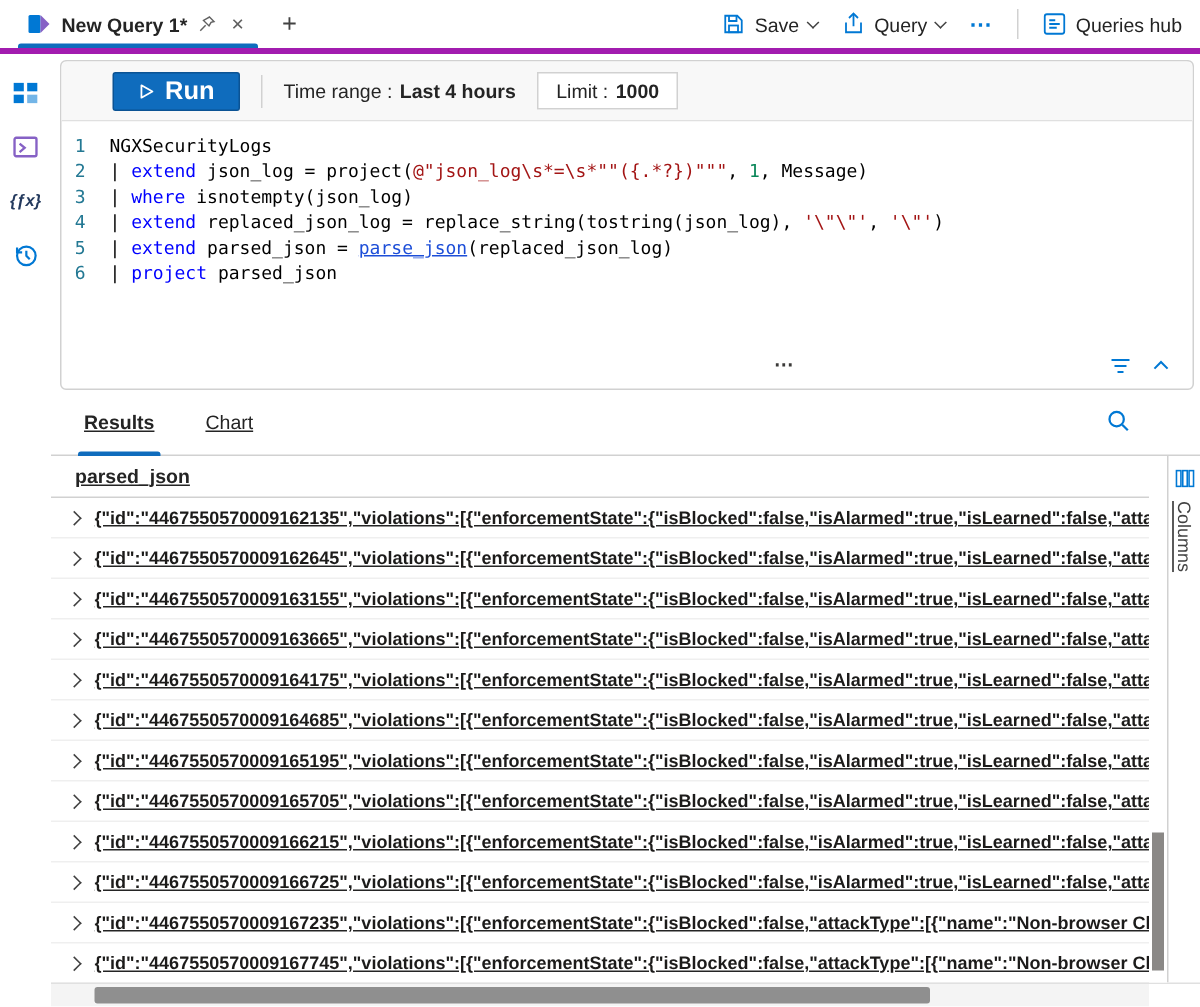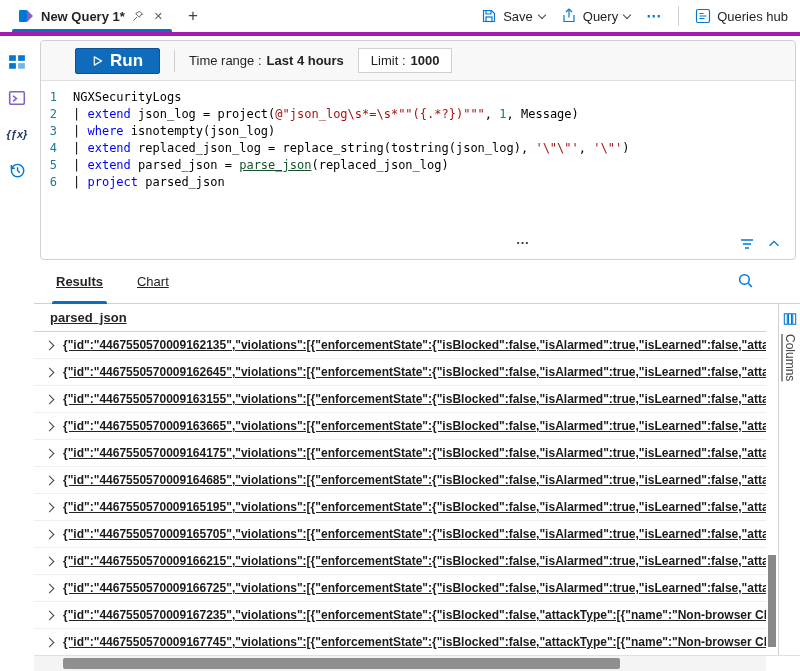--- a/index.html
+++ b/index.html
@@ -38,21 +38,21 @@
 
   .editor { height:152px; padding-top:8px; font-family:"DejaVu Sans Mono", monospace; font-size:12px; line-height:17px; overflow:hidden; }
   .code-line { display:flex; }
   .line-no { width:32px; text-align:right; padding-right:16px; color:#237893; flex:none; user-select:none; }
   .code-text { white-space:pre; }
   .tk-p { color:#000; }
   .tk-k { color:#0000ff; }
   .tk-s { color:#a31515; }
   .tk-n { color:#098658; }
   .tk-f { color:#000; }
-  .tk-fu { color:#14532d; text-decoration:underline; }
+  .tk-fu { color:#1d4ed8; text-decoration:underline; }
 
   .collapse-row { height:26px; position:relative; }
   .drag-handle { position:absolute; left:63%; top:2px; color:#3b3a39; font-weight:700; letter-spacing:2px; cursor:row-resize; }
   .collapse-icons { position:absolute; right:14px; top:3px; display:flex; align-items:center; gap:12px; }
   .collapse-icons > span { cursor:pointer; display:flex; }
 
   
   .results-panel { flex:1; display:flex; flex-direction:column; min-height:0;text-decoration:underline; }
   .tabs-row { height:44px; border-bottom:1px solid #d1d1d1; display:flex; align-items:stretch; padding-left:18px; gap:26px; position:relative; }
   .rtab { display:flex; align-items:center; padding:0 4px; position:relative; cursor:pointer; }

